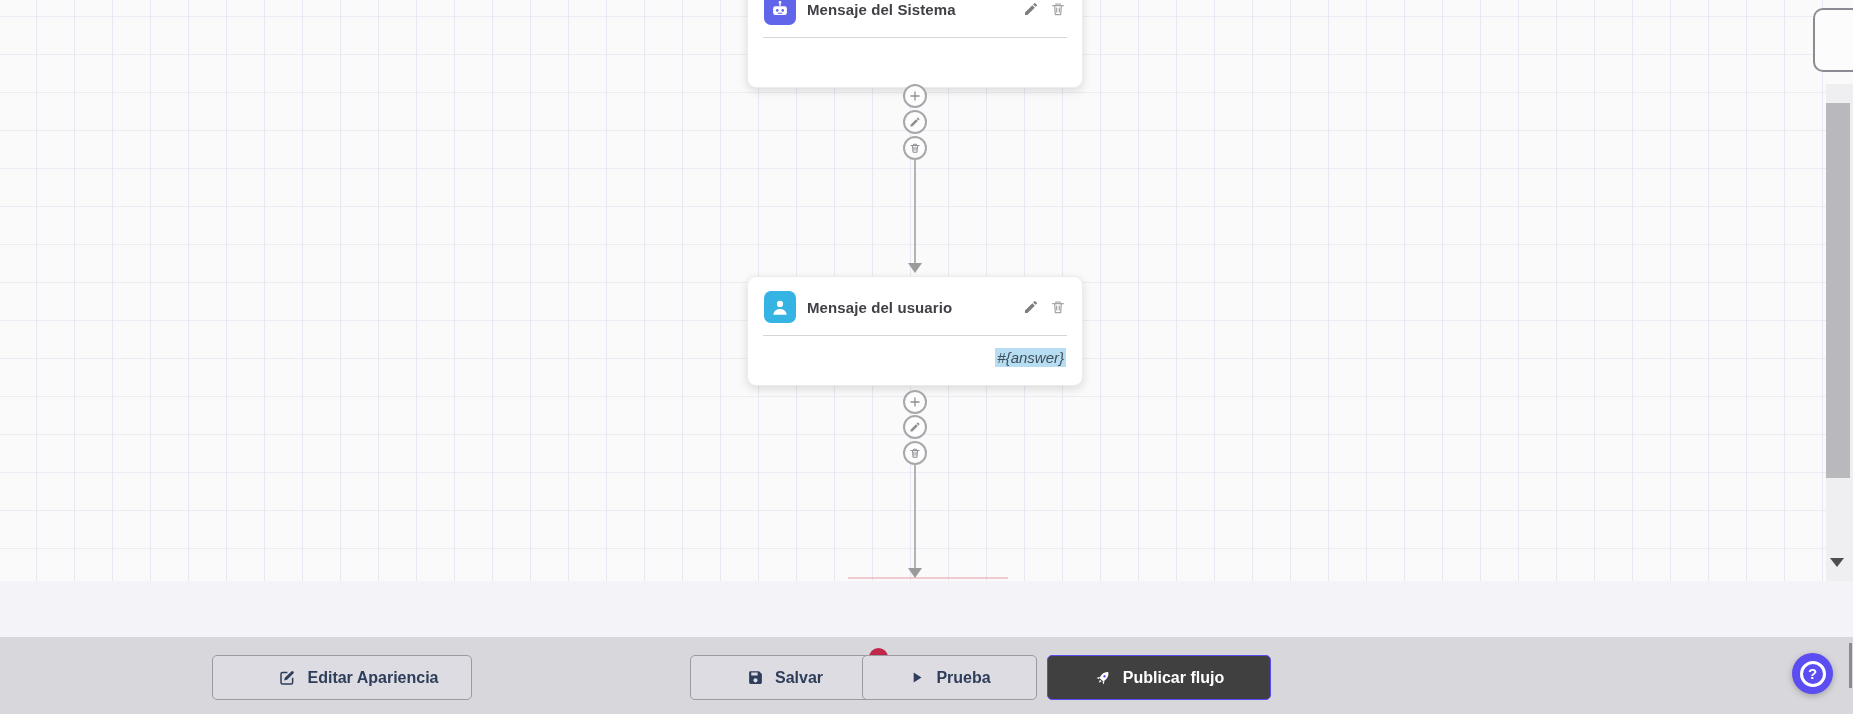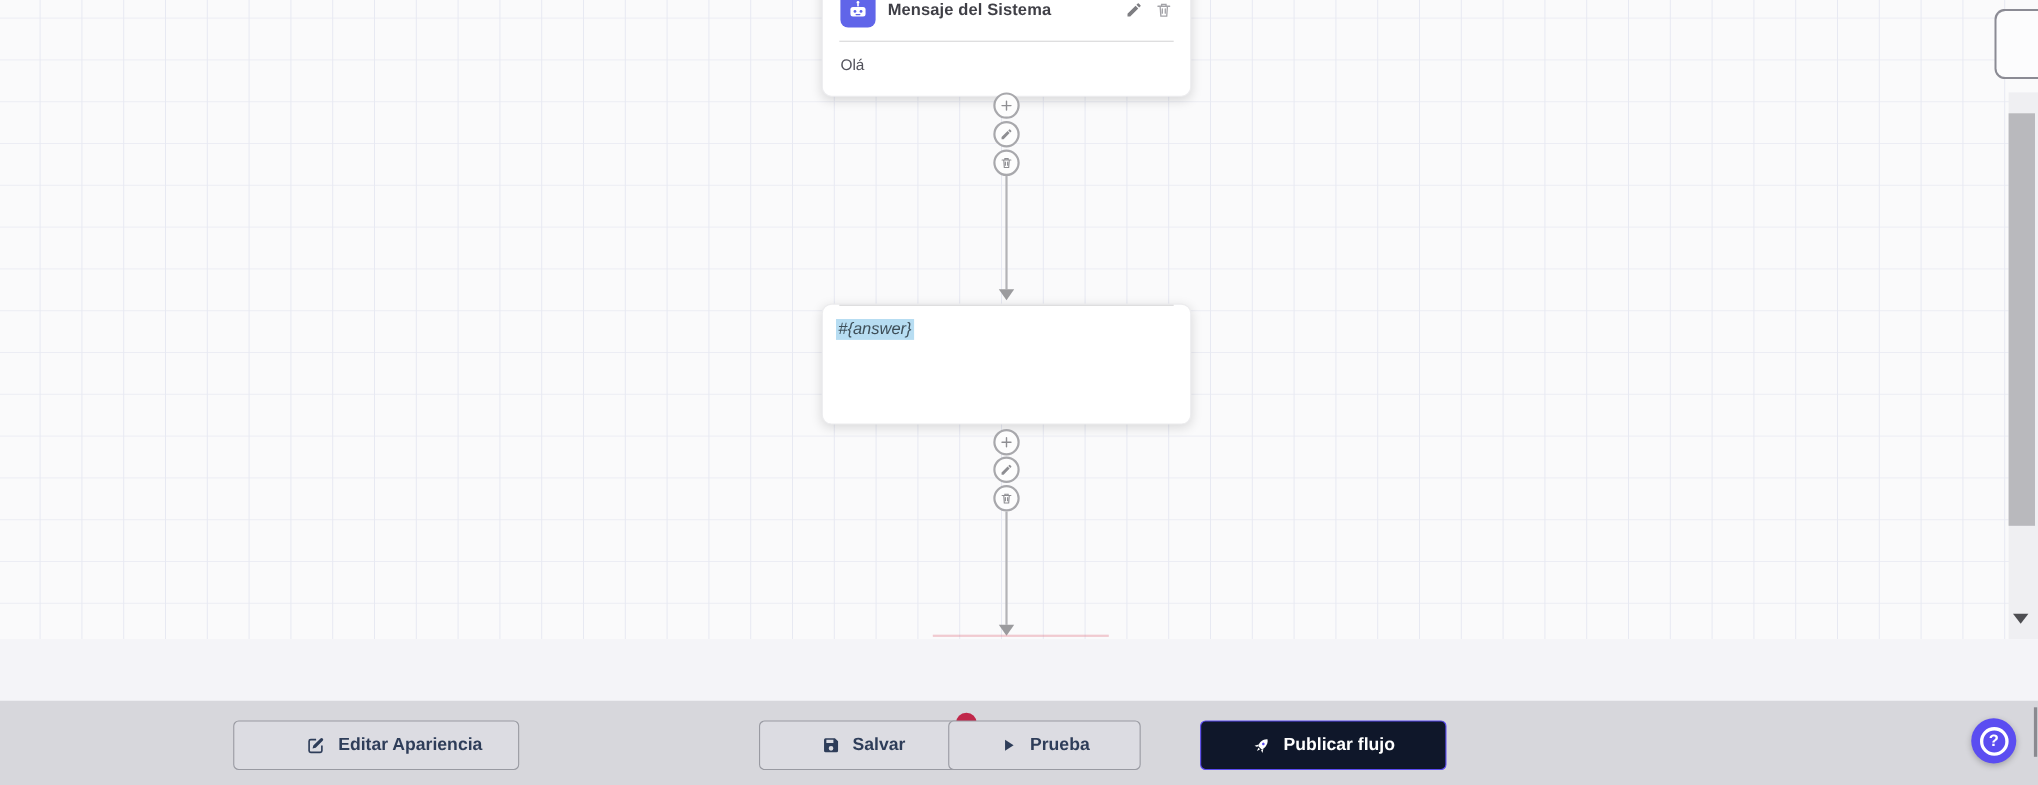--- a/index.html
+++ b/index.html
@@ -26,21 +26,21 @@
     display:flex; align-items:center; justify-content:center; }
   .node-icon.system { background:#6065e9; }
   .node-icon.user { background:#35b3e3; }
   .node-title { font-size:15px; font-weight:700; color:#3f3f46; margin-left:11px; flex:1; letter-spacing:.1px; }
   .node-actions { display:flex; gap:11px; align-items:center; }
   .hdr-act { background:none; border:none; cursor:pointer; padding:0; line-height:0; }
   .hdr-act.pencil { color:#7e7e82; }
   .hdr-act.trash { color:#a3a3a8; }
   .node-divider { height:1px; background:#d6d6d8; margin:0 15px; }
   .node-body { padding:12px 16px 14px; font-size:14px; color:#52525b; line-height:19px; }
-  .node-body.centered { text-align:left;padding-left:12px; }
+  .node-body.centered { text-align:right;padding-left:12px; }
   .hl { background:#b7ddf2; font-style:italic; font-size:15px; color:#3e4e58; padding:1px 2px; }
 
   
   .cbtn { position:absolute; width:24px; height:24px; border-radius:50%; background:#fdfdfd;
     border:2px solid #a8a8ac; color:#8e8e92; display:flex; align-items:center; justify-content:center;
     cursor:pointer; }
   .vline { position:absolute; width:2px; background:#b3b3b6; }
   .arrowhead { position:absolute; width:0; height:0;
     border-left:7px solid transparent; border-right:7px solid transparent; border-top:10px solid #9b9b9e; }
   .dropline { position:absolute; height:2px; background:rgba(224,112,130,.35); }
@@ -52,21 +52,21 @@
   .sb-thumb { position:absolute; left:1826px; top:103px; width:24px; height:375px; background:#b9b9bd; cursor:pointer; }
   .sb-down { position:absolute; left:1830px; top:558px; width:0; height:0;
     border-left:7px solid transparent; border-right:7px solid transparent; border-top:9px solid #4e4e52; cursor:pointer; }
   .edge-line { position:absolute; left:1849px; top:643px; width:3px; height:45px; background:#8a8a90; }
 
   
   .tbtn { position:absolute; top:655px; height:45px; border:1px solid #999aa2; border-radius:5px;
     background:#dcdce2; display:flex; align-items:center; justify-content:center; gap:11px;
     font-family:inherit; font-size:16px; font-weight:700; color:#2e3d59; cursor:pointer; }
   .tbtn .bicon { line-height:0; color:#2e3d59; }
-  .tbtn.primary { background:#0f172a; border-color:#5a4bf0; color:#fff;margin-left:44px; }
+  .tbtn.primary { background:#404040; border-color:#5a4bf0; color:#fff; }
   .tbtn.primary .bicon { color:#fff; }
   .save-badge { position:absolute; right:-9px; top:-8px; width:19px; height:19px; border-radius:50%;
     background:#c0274a; }
 
   
   .help-btn { position:absolute; left:1792px; top:653px; width:41px; height:41px; border-radius:50%;
     background:#5b4df1; border:none; display:flex; align-items:center; justify-content:center;
     cursor:pointer; box-shadow:0 2px 6px rgba(0,0,0,.25); }
   .help-ring { width:26px; height:26px; border:3px solid #fff; border-radius:50%;
     display:flex; align-items:center; justify-content:center; font-size:15px; font-weight:700; color:#fff; }
@@ -100,21 +100,20 @@
               </svg>
           </button>
           <button class="hdr-act trash">
             <svg width="16" height="16" viewBox="0 0 24 24" fill="none" stroke="currentColor" stroke-width="1.8" stroke-linecap="round">
                 <path d="M4 7h16M9 7V4.5h6V7M7 7l1 13.5h8L17 7M10 10.5v6M14 10.5v6"></path>
               </svg>
           </button>
         </div>
       </div>
       <div class="node-divider"></div>
-      <div class="node-body">Olá</div>
     </div>
 
     <button class="cbtn" style="left:903px; top:84px;">
       <svg width="14" height="14" viewBox="0 0 24 24" fill="none" stroke="currentColor" stroke-width="2.2" stroke-linecap="round">
           <path d="M12 5v14M5 12h14"></path>
         </svg>
     </button>
     <button class="cbtn" style="left:903px; top:110px;">
       <svg width="12" height="12" viewBox="0 0 24 24" fill="currentColor">
           <path d="M3 17.3V21h3.7L17.7 10 14 6.3 3 17.3zM20.7 7a1 1 0 0 0 0-1.4l-2.3-2.3a1 1 0 0 0-1.4 0l-1.8 1.8 3.7 3.7L20.7 7z"></path>
@@ -122,20 +121,41 @@
     </button>
     <button class="cbtn" style="left:903px; top:136px;">
       <svg width="12" height="12" viewBox="0 0 24 24" fill="none" stroke="currentColor" stroke-width="2" stroke-linecap="round">
           <path d="M4 7h16M9 7V4.5h6V7M7 7l1 13.5h8L17 7M10 10.5v6M14 10.5v6"></path>
         </svg>
     </button>
     <div class="vline" style="left:914px; top:160px; height:103px;"></div>
     <div class="arrowhead" style="left:908px; top:263px;"></div>
 
     <div class="node" style="left:747px; top:276px;">
+      <div class="node-header">
+        <div class="node-icon user">
+          <svg width="22" height="22" viewBox="0 0 24 24" fill="#fff">
+            <circle cx="12" cy="8.6" r="3.4"></circle>
+            <path d="M4.8 19.6c.9-3.5 3.7-5.4 7.2-5.4s6.3 1.9 7.2 5.4v.9H4.8z"></path>
+          </svg>
+        </div>
+        <div class="node-title">Mensaje del usuario</div>
+        <div class="node-actions">
+          <button class="hdr-act pencil">
+            <svg width="16" height="16" viewBox="0 0 24 24" fill="currentColor">
+                <path d="M3 17.3V21h3.7L17.7 10 14 6.3 3 17.3zM20.7 7a1 1 0 0 0 0-1.4l-2.3-2.3a1 1 0 0 0-1.4 0l-1.8 1.8 3.7 3.7L20.7 7z"></path>
+              </svg>
+          </button>
+          <button class="hdr-act trash">
+            <svg width="16" height="16" viewBox="0 0 24 24" fill="none" stroke="currentColor" stroke-width="1.8" stroke-linecap="round">
+                <path d="M4 7h16M9 7V4.5h6V7M7 7l1 13.5h8L17 7M10 10.5v6M14 10.5v6"></path>
+              </svg>
+          </button>
+        </div>
+      </div>
       <div class="node-divider"></div>
       <div class="node-body centered">
         <span class="hl">#{answer}</span>
       </div>
     </div>
 
     <button class="cbtn" style="left:903px; top:390px;">
       <svg width="14" height="14" viewBox="0 0 24 24" fill="none" stroke="currentColor" stroke-width="2.2" stroke-linecap="round">
           <path d="M12 5v14M5 12h14"></path>
         </svg>

